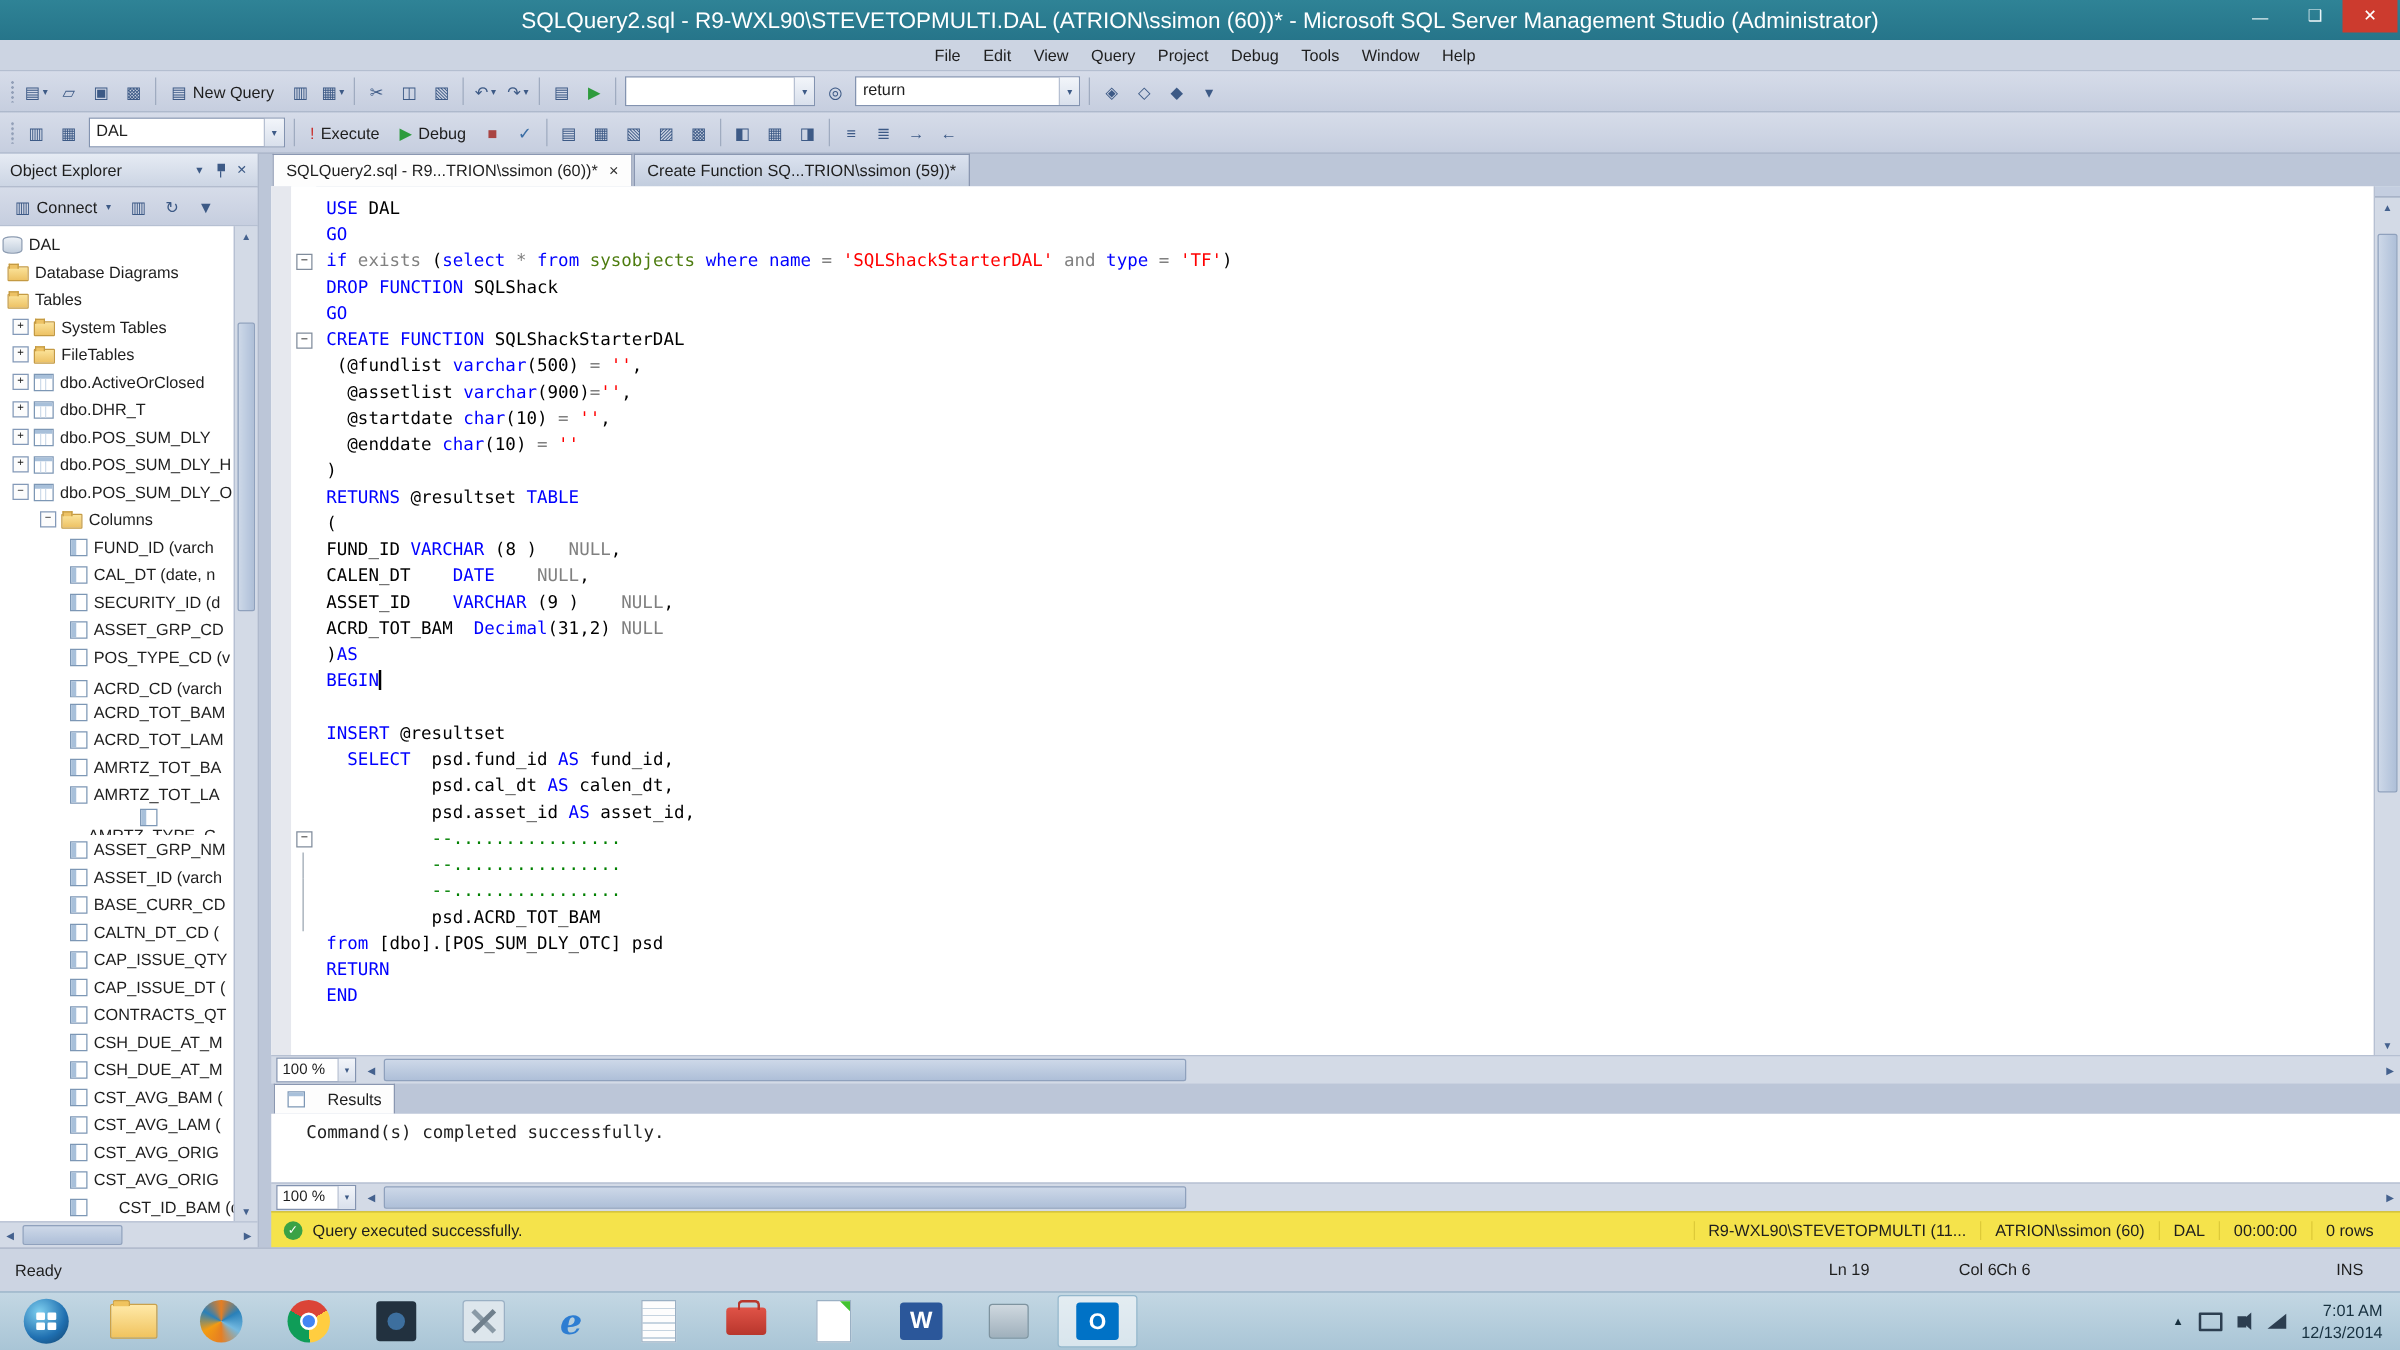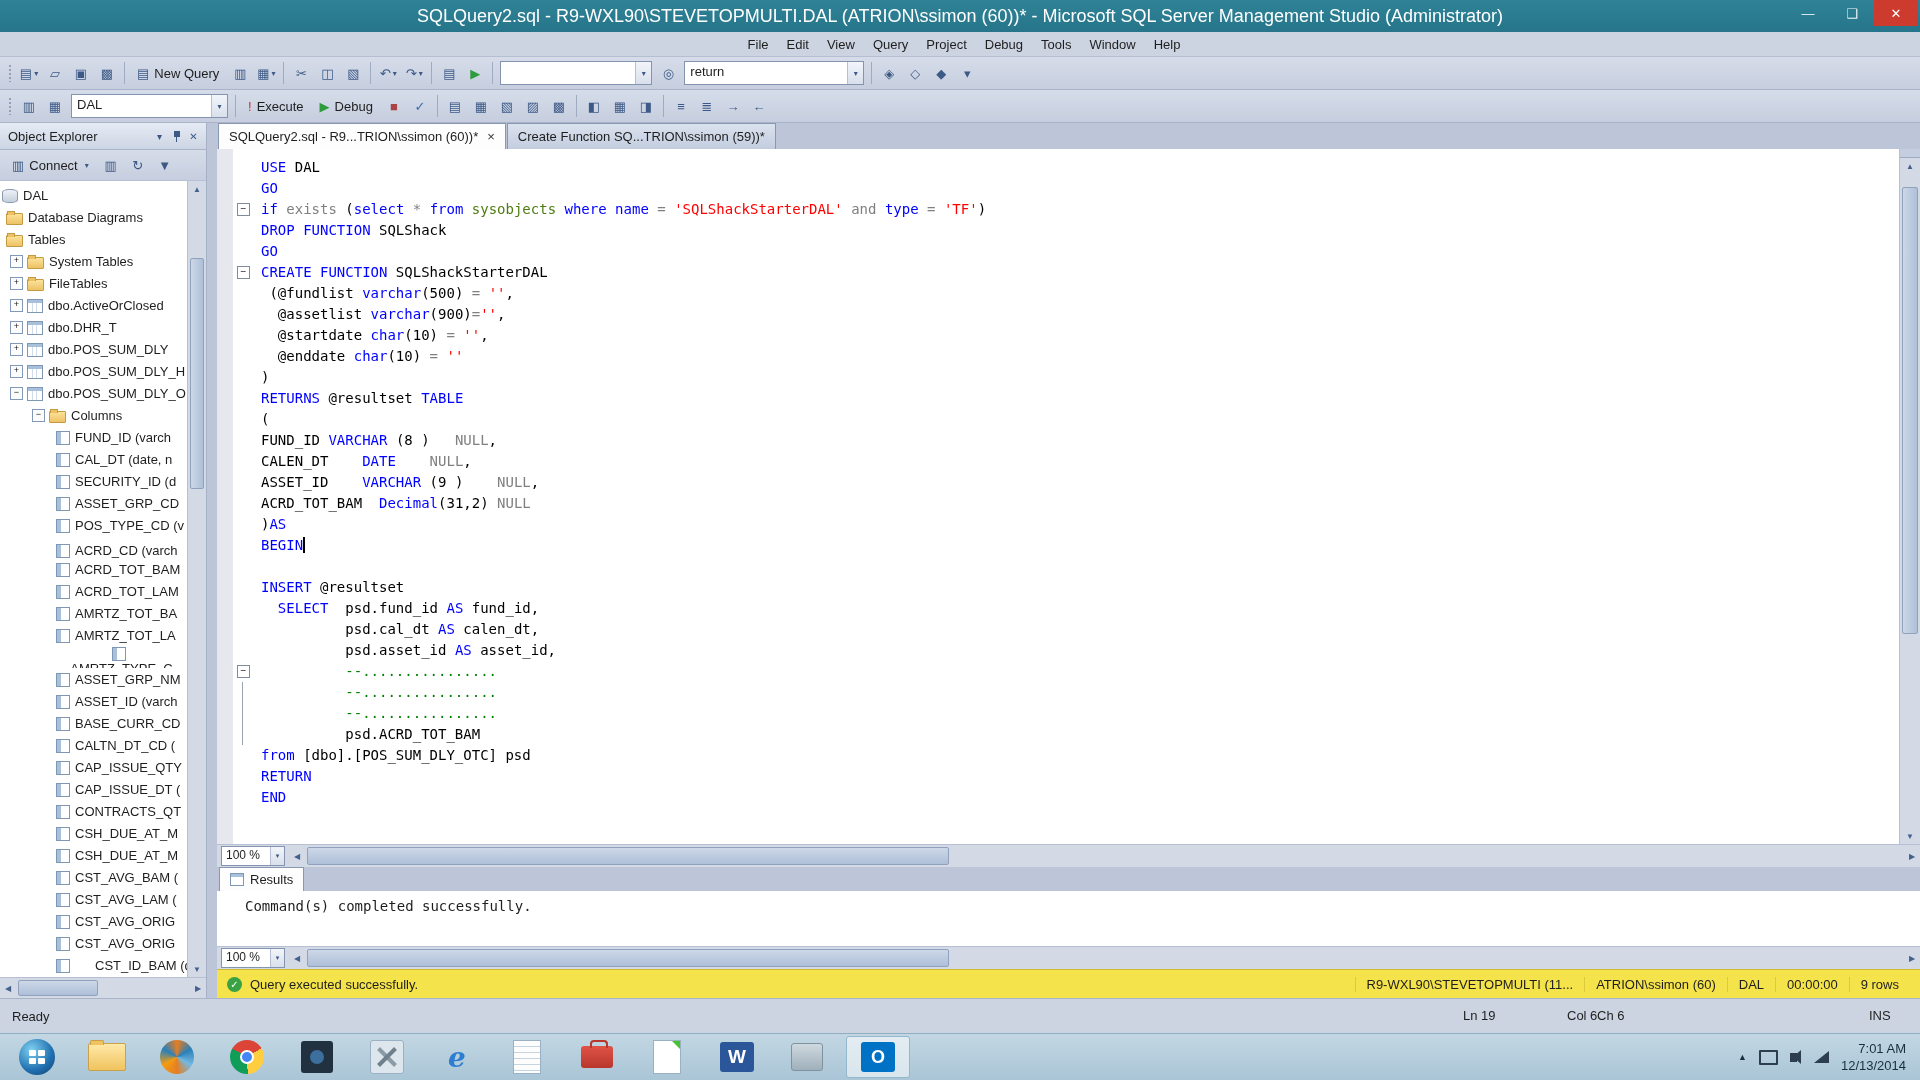--- a/index.html
+++ b/index.html
@@ -111,21 +111,21 @@
   .tk-c{color:#008000}.tk-o{color:#808080}.tk-g{color:#4d7c0f}
   .caret{display:inline-block;width:1.5px;height:16px;background:#000;vertical-align:-3px;}
 
   .zoom{height:18px;margin:0 4px;background:#fff;border:1px solid #8393b0;display:flex;align-items:stretch;width:62px;flex:none;}
   .zoom-v{flex:1;padding:1px 4px;font-size:12px;white-space:nowrap;}
   .zoom-a{width:13px;display:flex;align-items:center;justify-content:center;font-size:7px;color:#3d5a86;
     border-left:1px solid #b6c0d2;background:linear-gradient(#f2f5fa,#d9e0ec);}
 
   .results-tabs{height:24px;flex:none;display:flex;align-items:flex-end;background:#bcc6d8;padding-left:2px;}
   .rtab{height:23px;background:#fdfdfd;border:1px solid #8a97b1;border-bottom:none;display:flex;align-items:center;
-    gap:6px;padding:0 10px;}
+    gap:18px;padding:0 10px;}
   .rtab-ic{width:12px;height:11px;background:#fff;border:1px solid #7d97b5;position:relative;}
   .rtab-ic::before{content:"";position:absolute;left:0;right:0;top:0;height:3px;background:#a8c0da;}
   .results-body{height:48px;flex:none;background:#fff;padding:7px 0 0 28px;
     font-family:"DejaVu Sans Mono","Liberation Mono",monospace;font-size:14px;}
 
   
   .yellowbar{height:28px;flex:none;background:#f5e34b;border-top:1px solid #cdbb34;display:flex;align-items:center;
     padding:0 10px;font-size:13px;}
   .ycheck{width:15px;height:15px;border-radius:50%;background:#3aa245;color:#fff;font-size:10px;
     display:flex;align-items:center;justify-content:center;margin-right:8px;flex:none;}
@@ -658,21 +658,21 @@
         <div class="sarrow" style="width:16px;">▶</div>
       </div>
 
       <div class="yellowbar">
         <div class="ycheck">✓</div>
         <span>Query executed successfully.</span>
         <span class="yseg first">R9-WXL90\STEVETOPMULTI (11...</span>
         <span class="yseg">ATRION\ssimon (60)</span>
         <span class="yseg">DAL</span>
         <span class="yseg">00:00:00</span>
-        <span class="yseg">9 rows</span>
+        <span class="yseg">0 rows</span>
       </div>
     </div>
   </div>
 
   <div class="statusbar">
     <span class="sb-ready">Ready</span>
     <span class="sb-abs" style="left:1463px;">Ln 19</span>
     <span class="sb-abs" style="left:1567px;">Col 6</span>
     <span class="sb-abs" style="left:1597px;">Ch 6</span>
     <span class="sb-abs" style="left:1869px;">INS</span>

